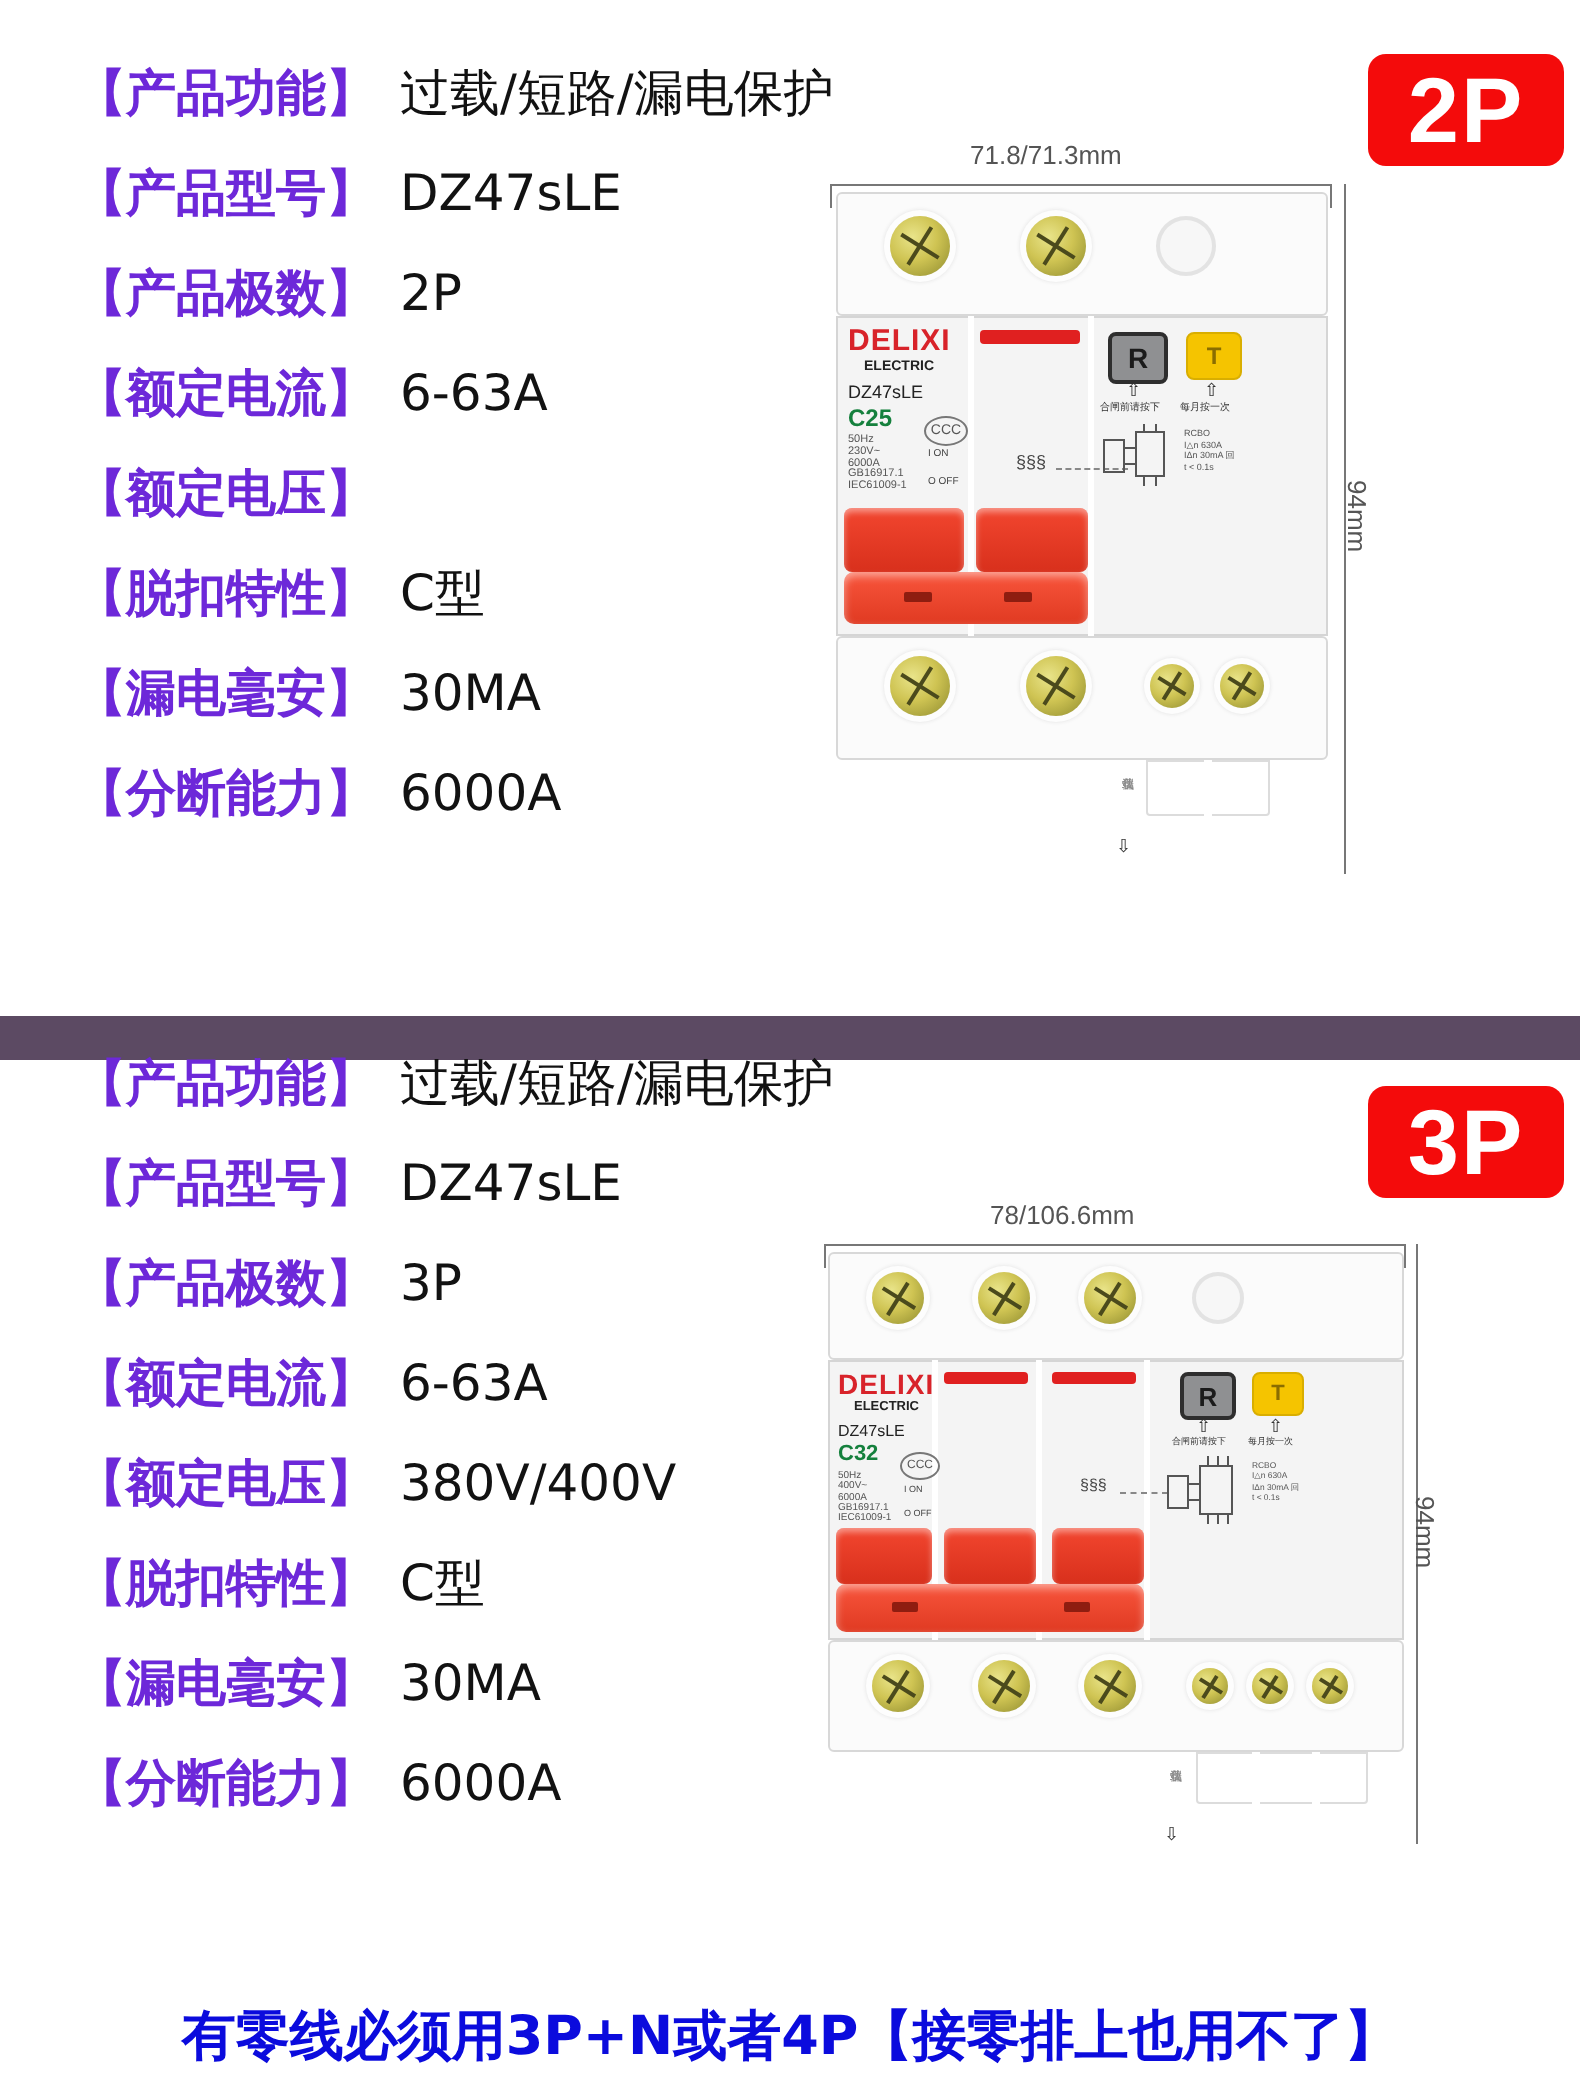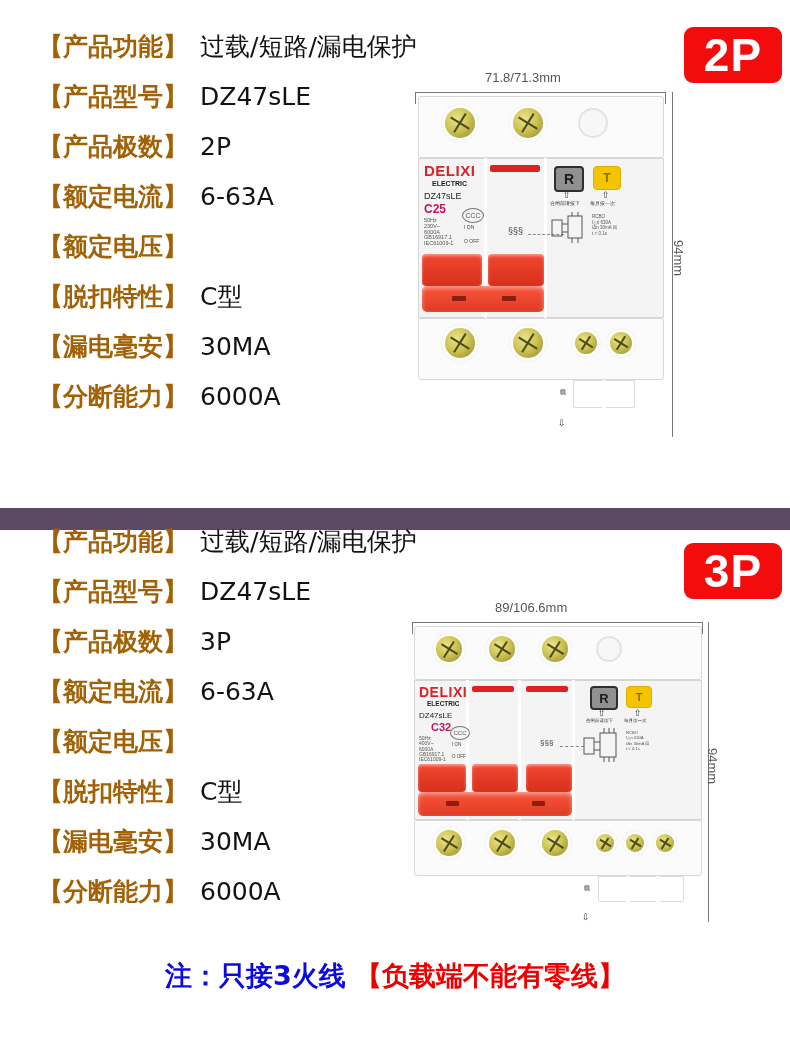--- a/index.html
+++ b/index.html
@@ -8,21 +8,21 @@
     font-family:"Liberation Sans","DejaVu Sans",sans-serif;
     overflow:hidden;position:relative;
   }
   .panel{position:relative;width:790px;height:505px;overflow:hidden;}
   .panel.second{height:544px;}
 
   
   .spec-list{position:absolute;left:38px;top:30px;width:380px;}
   .spec-row{display:flex;align-items:baseline;height:50px;}
   .spec-key{
-    font-size:25px;color:#a16207;font-weight:700;
+    font-size:25px;color:#6d28d9;font-weight:700;
     white-space:nowrap;letter-spacing:0px;
     font-family:"DejaVu Sans",sans-serif;
   }
   .spec-val{
     font-size:25px;color:#121212;margin-left:12px;white-space:nowrap;
     font-family:"DejaVu Sans",sans-serif;
   }
 
   
   .pole-badge{
@@ -60,21 +60,21 @@
   .screw::before{left:50%;top:14%;width:2px;height:72%;margin-left:-1px;transform:rotate(32deg);}
   .screw::after{top:50%;left:14%;height:2px;width:72%;margin-top:-1px;transform:rotate(32deg);}
   .hole{position:absolute;border-radius:50%;background:#f7f7f7;
         box-shadow:inset 0 0 0 2px #e3e3e3;}
 
   .brand{position:absolute;color:#d8232a;font-weight:700;letter-spacing:0.5px;
          font-family:"Liberation Sans",sans-serif;}
   .brand-sub{position:absolute;color:#222;font-weight:700;
              font-family:"Liberation Sans",sans-serif;}
   .model{position:absolute;color:#222;font-family:"Liberation Sans",sans-serif;}
-  .rating{position:absolute;color:#be185d;font-weight:700;
+  .rating{position:absolute;color:#15803d;font-weight:700;
           font-family:"Liberation Sans",sans-serif;text-align:center;}
   .fineprint{position:absolute;color:#555;line-height:1.05;white-space:pre-line;
              font-family:"Liberation Sans",sans-serif;}
   .ccc{position:absolute;border:1px solid #777;border-radius:50%;
        color:#555;display:flex;align-items:center;justify-content:center;}
   .onoff{position:absolute;color:#444;line-height:1.5;white-space:pre-line;
          font-family:"Liberation Sans",sans-serif;}
   .redstripe{position:absolute;background:#e02020;border-radius:2px;}
   .lever{position:absolute;background:linear-gradient(#f2462f,#d8301c);
          border-radius:4px;box-shadow:inset 0 2px 3px rgba(255,255,255,.45);}
@@ -244,39 +244,40 @@
     <div class="spec-row">
       <span class="spec-key">【产品极数】</span>
       <span class="spec-val">3P</span>
     </div>
     <div class="spec-row">
       <span class="spec-key">【额定电流】</span>
       <span class="spec-val">6-63A</span>
     </div>
     <div class="spec-row">
       <span class="spec-key">【额定电压】</span>
+      <span class="spec-val">380V/400V</span>
     </div>
     <div class="spec-row">
       <span class="spec-key">【脱扣特性】</span>
       <span class="spec-val">C型</span>
     </div>
     <div class="spec-row">
       <span class="spec-key">【漏电毫安】</span>
       <span class="spec-val">30MA</span>
     </div>
     <div class="spec-row">
       <span class="spec-key">【分断能力】</span>
       <span class="spec-val">6000A</span>
     </div>
   </div>
 
   <div class="pole-badge" style="top:38px;">3P</div>
 
   <div class="figure" style="left:400px;top:95px;width:300px;height:330px;">
-    <div class="dim-top" style="left:95px;top:0px;">89/106.6mm</div>
+    <div class="dim-top" style="left:95px;top:0px;">78/106.6mm</div>
     <div class="dim-line-h" style="left:12px;top:22px;width:290px;"></div>
     <div class="dim-tick-l" style="left:12px;top:22px;height:12px;"></div>
     <div class="dim-tick-r" style="left:302px;top:22px;height:12px;"></div>
     <div class="dim-line-v" style="left:308px;top:22px;height:300px;"></div>
     <div class="dim-side" style="left:320px;top:148px;">94mm</div>
 
     <div class="breaker" style="left:14px;top:26px;width:288px;height:300px;">
       <div class="bk-top" style="width:288px;height:54px;"></div>
       <div class="screw" style="left:22px;top:10px;width:26px;height:26px;"></div>
       <div class="screw" style="left:75px;top:10px;width:26px;height:26px;"></div>
@@ -284,21 +285,21 @@
       <div class="hole" style="left:182px;top:10px;width:26px;height:26px;"></div>
 
       <div class="bk-mid" style="top:54px;width:288px;height:140px;"></div>
       <div class="poledivider" style="left:52px;top:54px;width:3px;height:140px;"></div>
       <div class="poledivider" style="left:104px;top:54px;width:3px;height:140px;"></div>
       <div class="poledivider" style="left:158px;top:54px;width:3px;height:140px;"></div>
 
       <div class="brand" style="left:5px;top:58px;font-size:14px;">DELIXI</div>
       <div class="brand-sub" style="left:13px;top:74px;font-size:6.5px;">ELECTRIC</div>
       <div class="model" style="left:5px;top:85px;font-size:8px;">DZ47sLE</div>
-      <div class="rating" style="left:5px;top:95px;font-size:11px;margin-left:12px;">C32</div>
+      <div class="rating" style="left:5px;top:95px;font-size:11px;">C32</div>
       <div class="fineprint" style="left:5px;top:110px;font-size:5px;">50Hz
 400V~
 6000A
 GB16917.1
 IEC61009-1</div>
       <div class="ccc" style="left:36px;top:100px;width:18px;height:12px;font-size:6px;">CCC</div>
       <div class="onoff" style="left:38px;top:116px;font-size:4.5px;">I  ON</div>
       <div class="onoff" style="left:38px;top:128px;font-size:4.5px;">O OFF</div>
 
       <div class="redstripe" style="left:58px;top:60px;width:42px;height:6px;"></div>
@@ -344,16 +345,16 @@
       <div class="screw" style="left:212px;top:208px;width:18px;height:18px;"></div>
       <div class="screw" style="left:242px;top:208px;width:18px;height:18px;"></div>
       <div class="load-mark" style="left:168px;top:254px;font-size:6px;">负载端</div>
       <div class="arrow-up" style="left:168px;top:286px;">⇩</div>
       <div class="terminal-slot" style="left:184px;top:250px;width:86px;height:26px;"></div>
       <div class="poledivider" style="left:212px;top:250px;width:4px;height:26px;"></div>
       <div class="poledivider" style="left:242px;top:250px;width:4px;height:26px;"></div>
     </div>
   </div>
 
-  <div class="note" style="top:453px;font-size:27px;">
-    <span>注：只接3火线 </span><span class="red">【负载端不能有零线】</span>
+  <div class="note" style="top:495px;font-size:27px;">
+    <span>有零线必须用3P+N或者4P</span><span>【接零排上也用不了】</span>
   </div>
 </div>
 
 </body></html>

